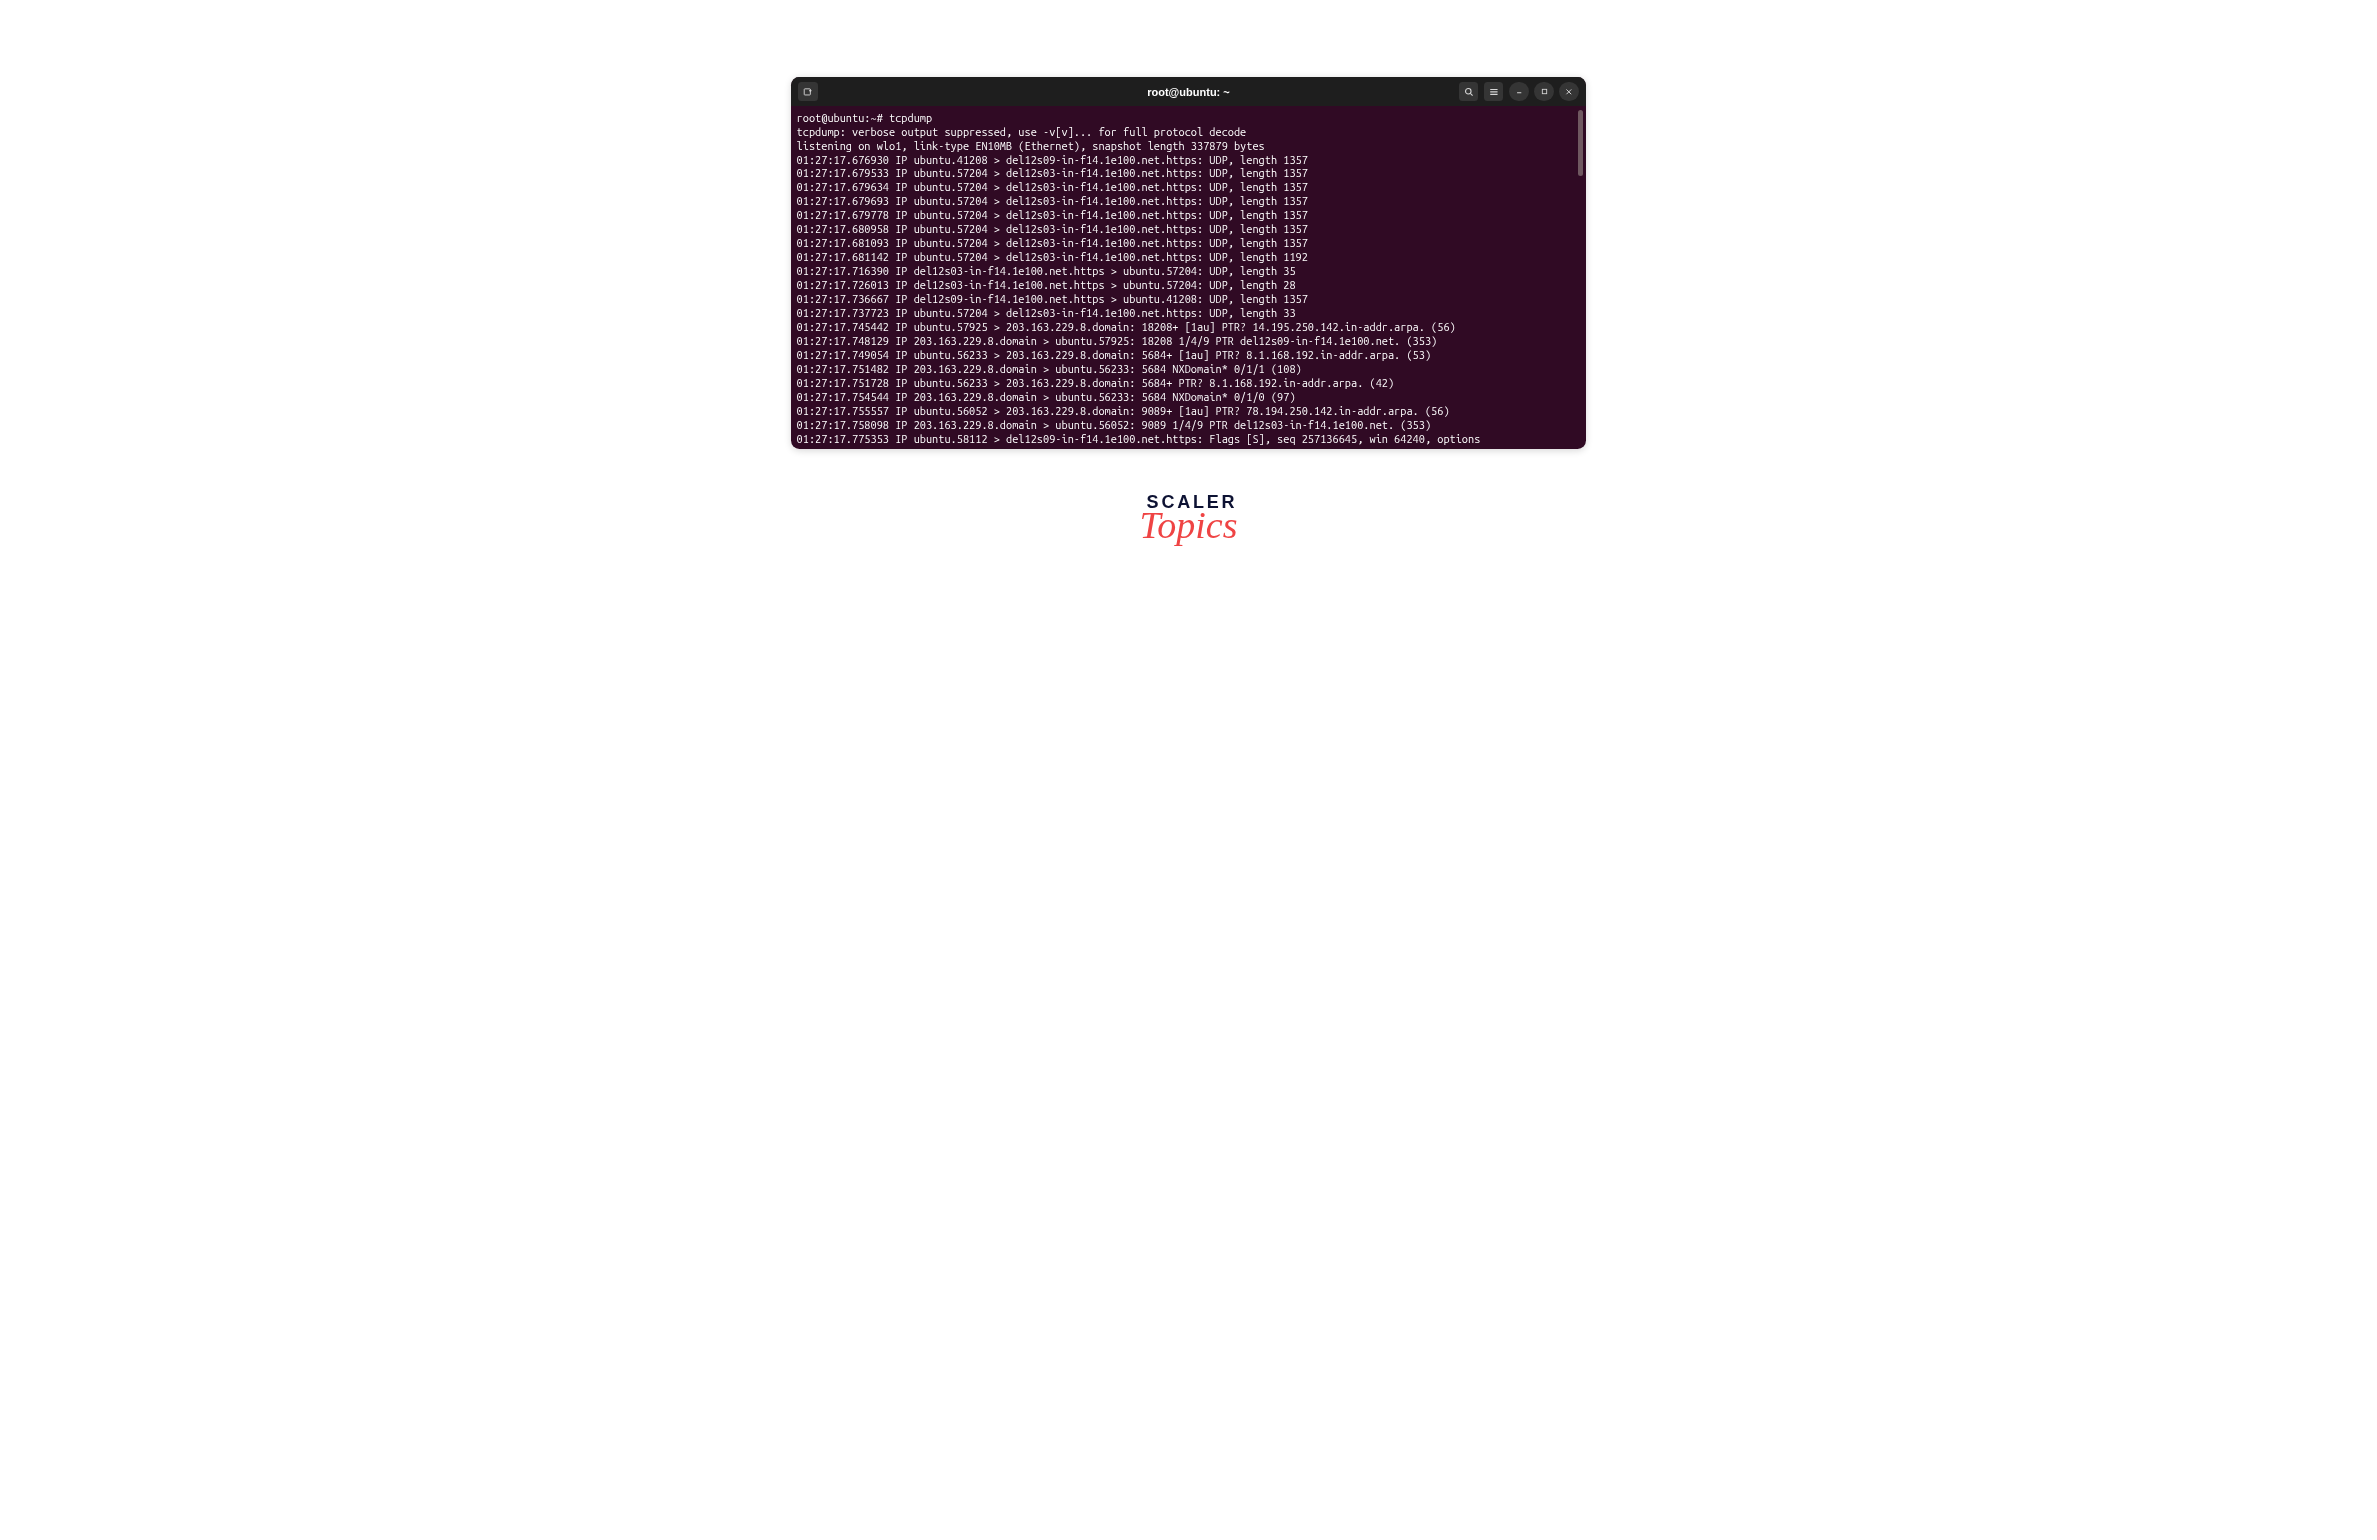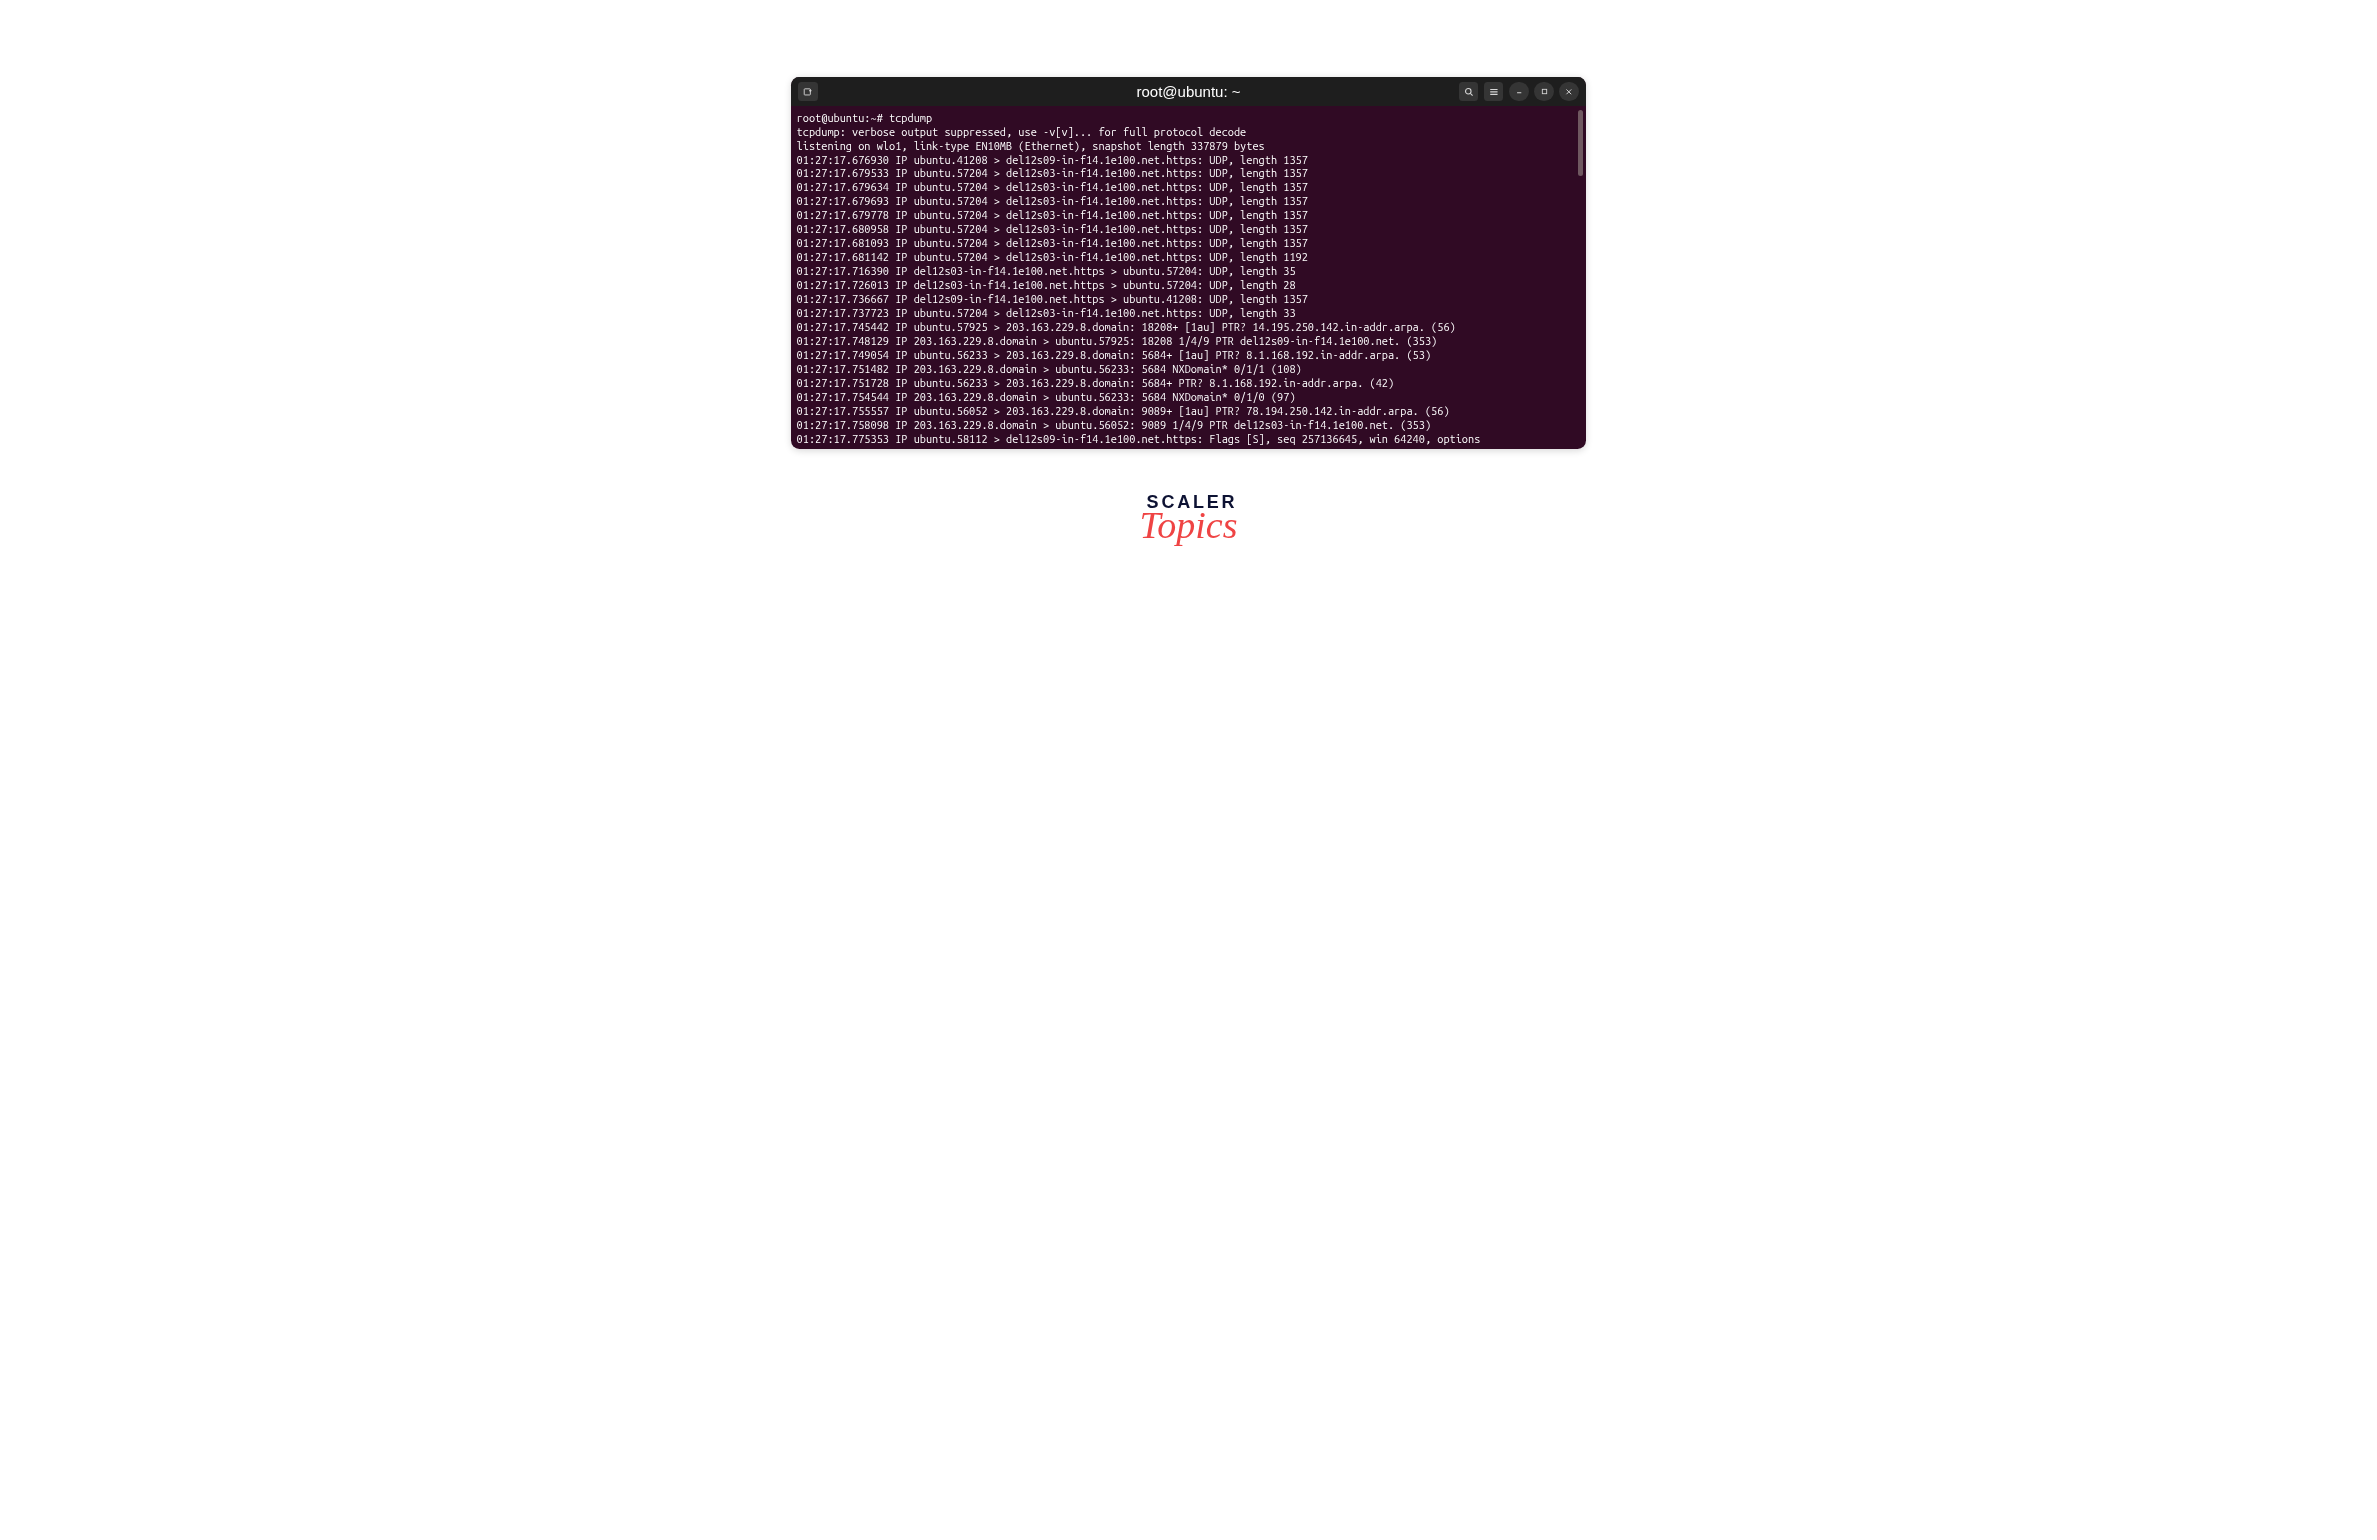--- a/index.html
+++ b/index.html
@@ -32,22 +32,22 @@
     }
     .titlebar-left {
       display: flex;
       align-items: center;
     }
     .titlebar-title {
       position: absolute;
       left: 50%;
       transform: translateX(-50%);
       color: #ffffff;
-      font-size: 15px;
-      font-weight: 400;
+      font-size: 11px;
+      font-weight: 700;
     }
     .titlebar-right {
       margin-left: auto;
       display: flex;
       align-items: center;
       gap: 5.6px;
     }
     .icon-btn {
       width: 19.6px;
       height: 19.6px;

